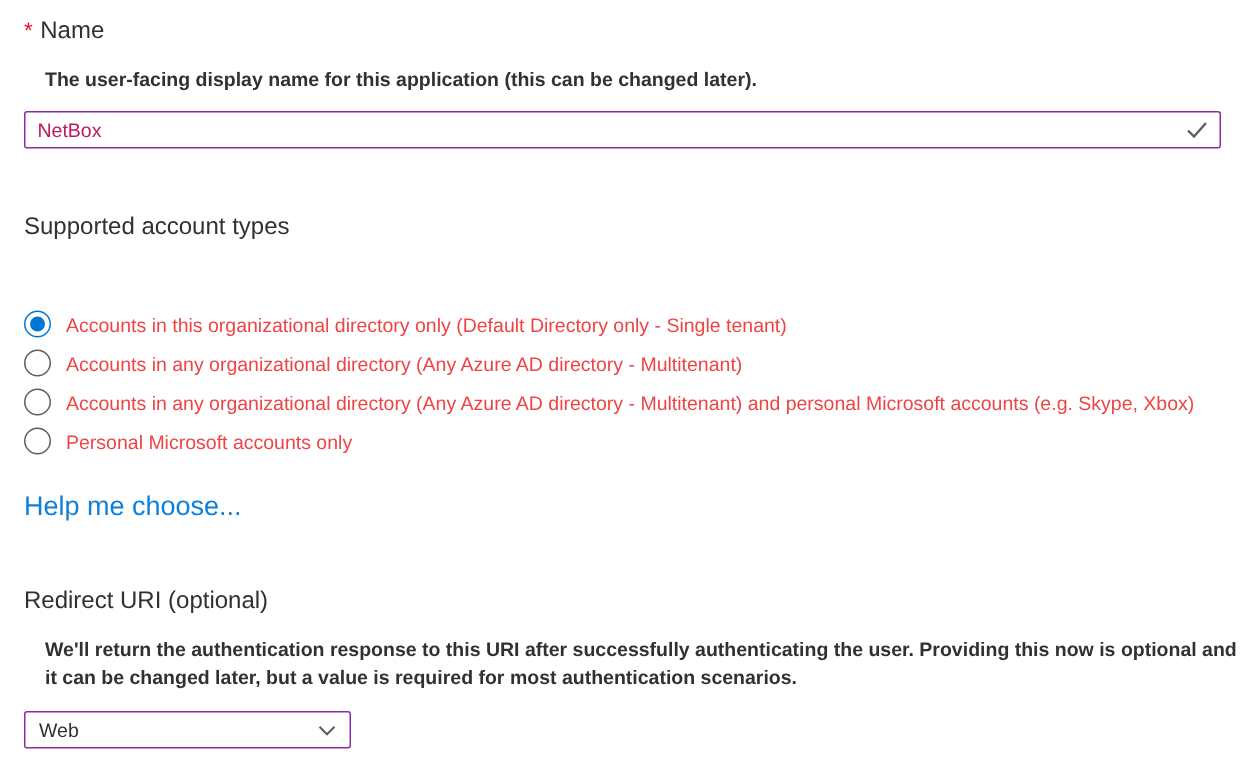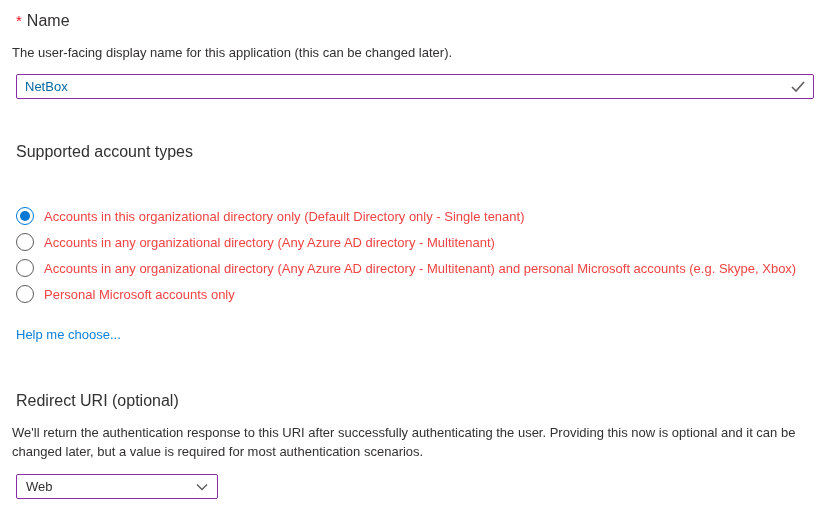--- a/index.html
+++ b/index.html
@@ -15,37 +15,37 @@
   .page { position: absolute; inset: 0; }
 
   .section-title {
     position: absolute; left: 16px;
     font-size: 16px; line-height: 20px;
     color: #323130; font-weight: 400;
   }
   .required-asterisk { color: #e81123; margin-right: 5px; font-size: 15px; }
 
   .desc-text {
-    position: absolute; left: 12px;
-    font-size: 13px; line-height: 19px; color: #323130;
+    position: absolute; left: 30px;
+    font-size: 13px; line-height: 19px; color: #323130; font-weight: bold;
   }
 
   
   .field-box {
     position: absolute;
     border: 1px solid #8a2da5;
     border-radius: 2px;
     background: #fff;
     display: flex; align-items: center;
     height: 25px;
   }
   .field-box input {
     border: none; outline: none; background: transparent;
     font-family: "Liberation Sans", sans-serif;
-    font-size: 13px; color: #0369a1;
+    font-size: 13px; color: #be185d;
     flex: 1 1 auto; padding: 0 8px; height: 100%;
     min-width: 0;
   }
   .check-icon { flex: 0 0 auto; margin-right: 8px; display: flex; align-items: center; }
 
   
   .radio-row {
     position: absolute; left: 16px;
     display: flex; align-items: center;
     height: 20px; cursor: pointer;
@@ -58,21 +58,21 @@
   .radio-row.selected .radio-circle { border-color: #0078d4; }
   .radio-row.selected .radio-circle::after {
     content: ""; position: absolute;
     left: 3px; top: 3px; width: 10px; height: 10px;
     border-radius: 50%; background: #0078d4;
   }
   .radio-label { margin-left: 10px; font-size: 13px; color: #ef4444; }
 
   .link {
     position: absolute; left: 16px;
-    font-size: 13px; color: #0f80d9; text-decoration: none; cursor: pointer;
+    font-size: 18px; color: #0f80d9; text-decoration: none; cursor: pointer;
   }
 
   
   .dropdown {
     position: absolute;
     border: 1px solid #8a2da5; border-radius: 2px;
     background: #fff; height: 25px;
     display: flex; align-items: center; justify-content: space-between;
     padding: 0 9px; cursor: pointer;
   }
@@ -118,21 +118,21 @@
     <span class="radio-circle"></span>
     <span class="radio-label">Personal Microsoft accounts only</span>
   </div>
 
   <a class="link" style="top: 327px;">Help me choose...</a>
 
   <div class="section-title" style="top: 391px;">Redirect URI (optional)</div>
 
   <div class="desc-text" style="top: 423px; width: 798px;">We'll return the authentication response to this URI after successfully authenticating the user. Providing this now is optional and it can be changed later, but a value is required for most authentication scenarios.</div>
 
-  <div class="dropdown" style="left: 16px; top: 474px; width: 202px;">
+  <div class="dropdown" style="left: 16px; top: 474px; width: 218px;">
     <span class="dd-value">Web</span>
     <span class="chev">
       <svg width="12" height="8" viewBox="0 0 12 8">
           <polyline points="1,1.5 6,6.5 11,1.5" fill="none" stroke="#605e5c" stroke-width="1.4"></polyline>
         </svg>
     </span>
   </div>
 
 
 </div>

